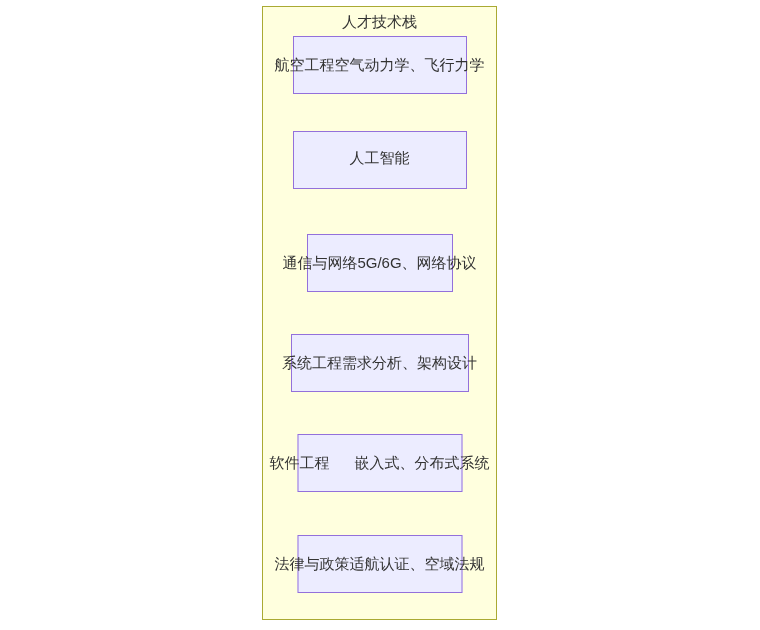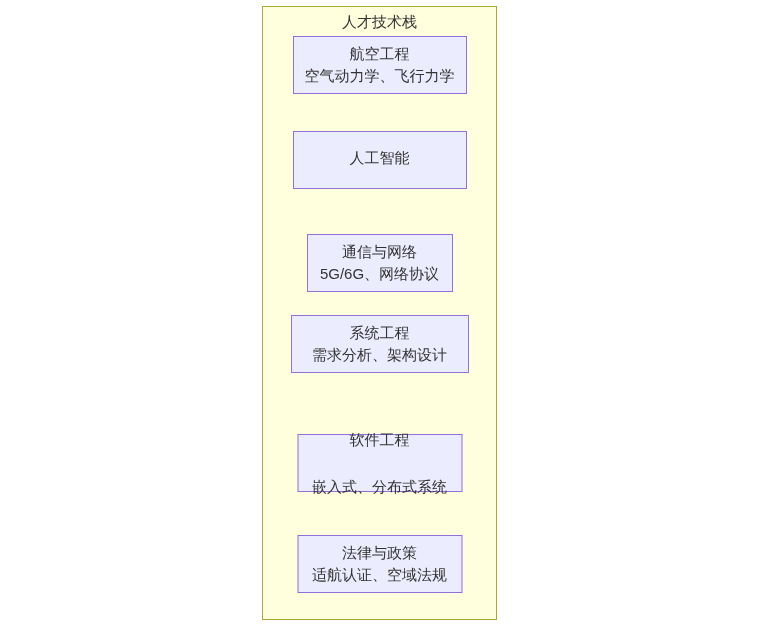--- a/index.html
+++ b/index.html
@@ -37,35 +37,35 @@
   }
   .node {
     position: absolute;
     left: 50%;
     transform: translateX(-50%);
     height: 58px;
     background: #ececff;
     border: 1px solid #9370db;
     box-sizing: border-box;
     display: flex;
-    flex-direction: column;
+    flex-direction: row;
     align-items: center;
     justify-content: center;
     text-align: center;
     color: #333333;
     font-size: 15px;
     line-height: 22px;
     white-space: nowrap;
   }
   .node .node-title { display: block; }
   .node .node-subtitle { display: block; }
   .node-1 { top: 29px;  width: 174px; }
   .node-2 { top: 124px; width: 174px; font-family: Liberation Mono, monospace; }
   .node-3 { top: 227px; width: 146px; }
-  .node-4 { top: 308px; width: 178px; }
+  .node-4 { top: 327px; width: 178px; }
   .node-5 { top: 427px; width: 165px; gap: 25px; }
   .node-6 { top: 528px; width: 165px; }
 </style>
 </head>
 <body>
 
 <div class="canvas">
   <div class="cluster">
     <div class="cluster-title">人才技术栈</div>
 

